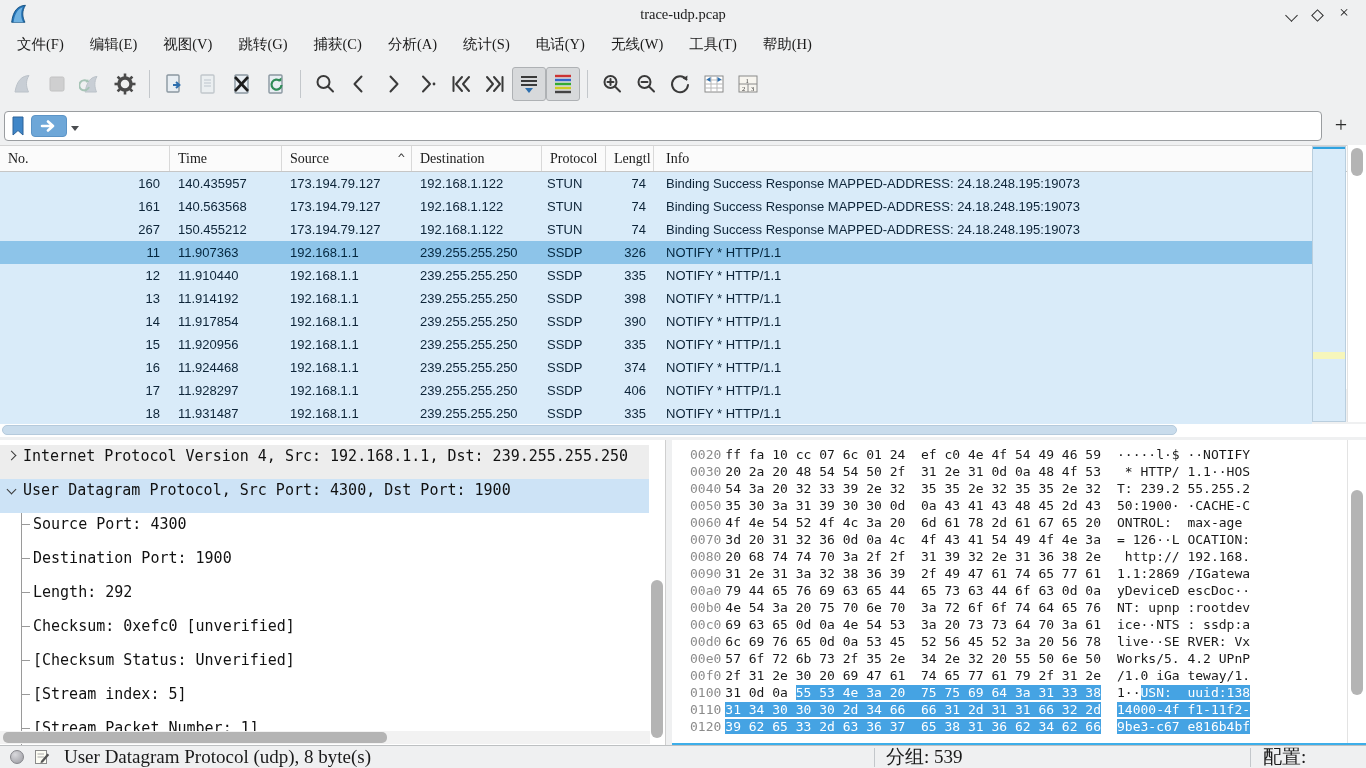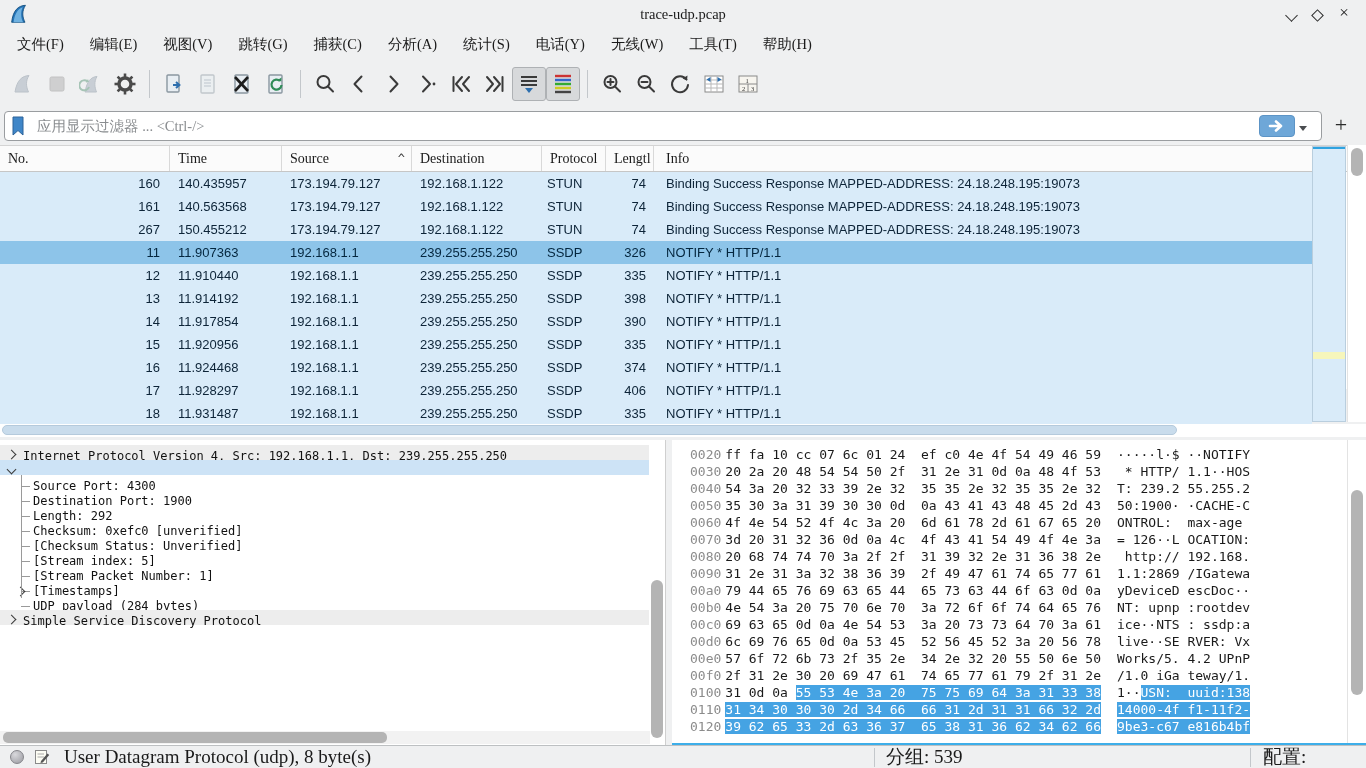--- a/index.html
+++ b/index.html
@@ -68,21 +68,21 @@
   #minimap-topline{position:absolute;left:0;top:0;width:100%;height:2px;background:#2fa3e0}
   #minimap-mark{position:absolute;left:0;top:205px;width:100%;height:7px;background:#f6f6bb}
   #plist-vscroll{position:absolute;right:0;top:0;width:19px;height:277px;background:#fff;border-left:1px solid #e3e3e3}
   #plist-vthumb{position:absolute;right:3px;top:3px;width:12px;height:28px;background:#b4b4b4;border-radius:6px}
   #plist-hscroll{position:absolute;left:0;top:279px;width:1366px;height:13px;background:#fff}
   #plist-hthumb{position:absolute;left:2px;top:1px;width:1175px;height:10px;background:#c9dcec;border:1px solid #b5cadc;border-radius:5px}
 
   
   #packet-details{position:absolute;left:0;top:440px;width:666px;height:305px;background:#fff;border-right:1px solid #cfcfcf;overflow:hidden}
   #detail-rows{position:absolute;left:0;top:5px;right:16px}
-  .drow{height:15px;line-height:23px;font-family:var(--mono);font-size:12px;white-space:pre;position:relative;color:#111;cursor:default}
+  .drow{height:34px;line-height:23px;font-family:var(--mono);font-size:15px;white-space:pre;position:relative;color:#111;cursor:default}
   .drow.gray{background:var(--grayrow)}
   .drow.sel{background:var(--detailsel)}
   .drow.lvl0{padding-left:5px}
   .drow.lvl1{padding-left:33px}
   .drow.lvl1::after{content:"";position:absolute;left:21px;top:0;bottom:0;border-left:1px solid #9a9a9a}
   .drow.lvl1::before{content:"";position:absolute;left:21px;top:11px;width:9px;border-top:1px solid #9a9a9a}
   .drow.lvl1.last::after{bottom:12px}
   .chev{display:inline-block;width:7px;height:7px;border-right:1.6px solid #3a3a3a;border-bottom:1.6px solid #3a3a3a;vertical-align:2px}
   .drow.lvl0 .chev{margin:0 8px 0 3px}
   .drow.has-r .chev{transform:rotate(-45deg)}
@@ -318,21 +318,20 @@
   </div>
 </div>
 
 <div id="filterbar">
   <div id="filter-input">
     <span id="bookmark-wrap">
       <svg width="14" height="20" viewBox="0 0 14 20">
           <path d="M2 1 h10 v18 l-5 -4.5 -5 4.5 Z" fill="#3f86c8" stroke="#2d6399"></path>
         </svg>
     </span>
-    <span id="filter-placeholder">应用显示过滤器 ... &lt;Ctrl-/&gt;</span>
     <span id="apply-btn">
       <svg width="18" height="12" viewBox="0 0 18 12">
           <path d="M2 6 h9 M8 1.5 L13 6 L8 10.5" stroke="#fff" stroke-width="2.6" fill="none" stroke-linecap="round" stroke-linejoin="round"></path>
         </svg>
     </span>
     <span id="apply-caret"><span class="caret"></span></span>
   </div>
   <div id="filter-add">+</div>
 </div>
 
@@ -460,21 +459,21 @@
   </div>
   <div id="plist-hscroll">
     <div id="plist-hthumb"></div>
   </div>
 </div>
 
 <div id="packet-details">
   <div id="detail-rows">
 
   <div class="drow lvl0 gray has-r"><span class="chev"></span><span>Internet Protocol Version 4, Src: 192.168.1.1, Dst: 239.255.255.250</span></div>
-      <div class="drow lvl0 sel has-d"><span class="chev"></span></div>
+      <div class="drow lvl0 sel has-d"><span class="chev"></span><span>User Datagram Protocol, Src Port: 4300, Dst Port: 1900</span></div>
       <div class="drow lvl1"><span>Source Port: 4300</span></div>
       <div class="drow lvl1"><span>Destination Port: 1900</span></div>
       <div class="drow lvl1"><span>Length: 292</span></div>
       <div class="drow lvl1"><span>Checksum: 0xefc0 [unverified]</span></div>
       <div class="drow lvl1"><span>[Checksum Status: Unverified]</span></div>
       <div class="drow lvl1"><span>[Stream index: 5]</span></div>
       <div class="drow lvl1"><span>[Stream Packet Number: 1]</span></div>
       <div class="drow lvl1 has-r"><span class="chev"></span><span>[Timestamps]</span></div>
       <div class="drow lvl1 last"><span>UDP payload (284 bytes)</span></div>
       <div class="drow lvl0 gray has-r"><span class="chev"></span><span>Simple Service Discovery Protocol</span></div>

